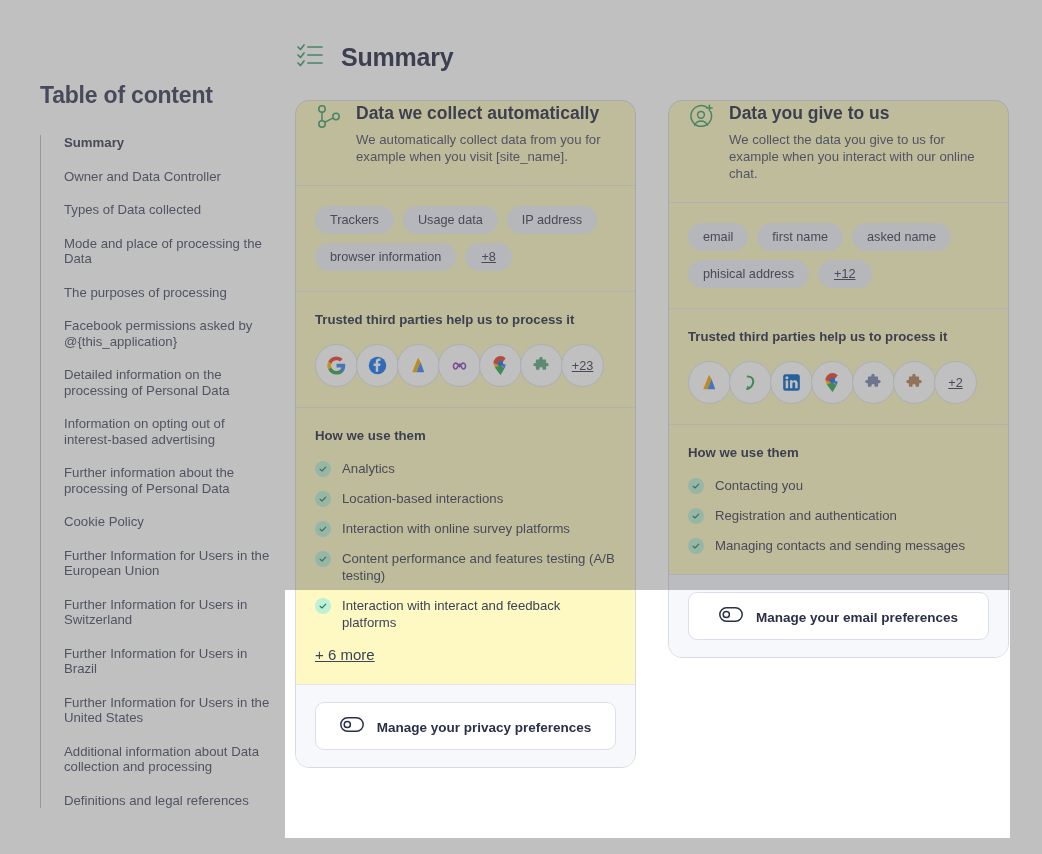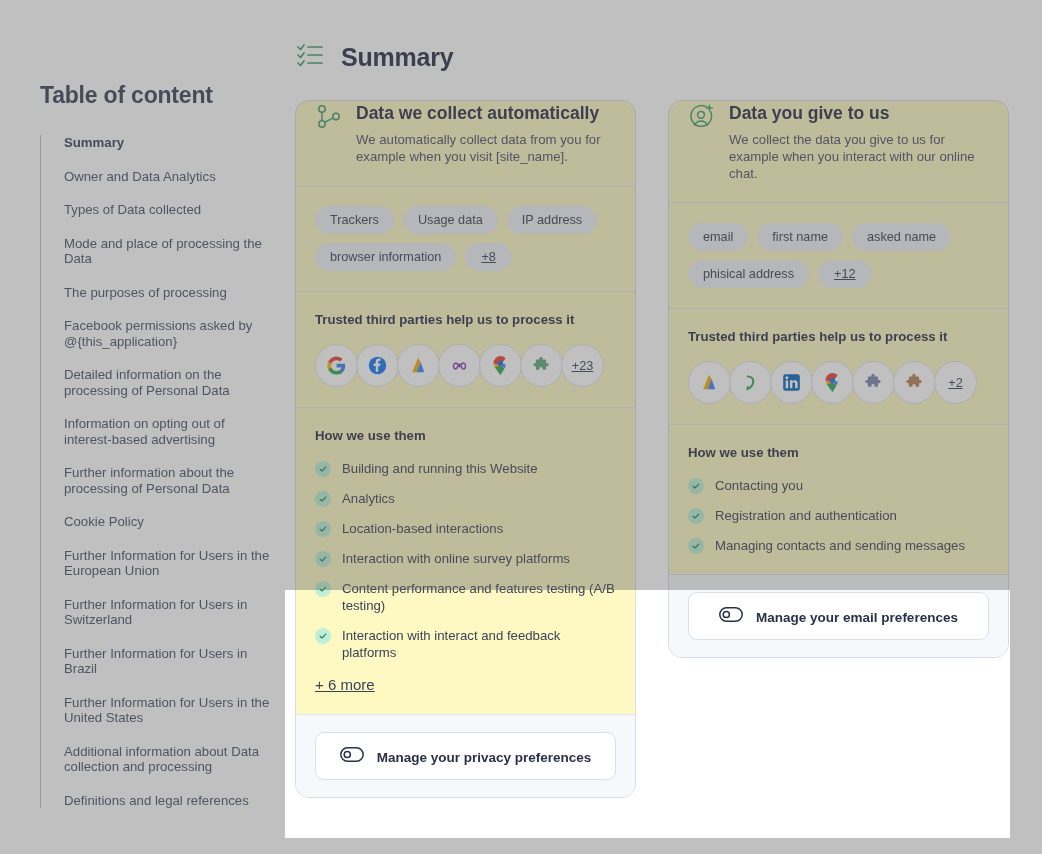--- a/index.html
+++ b/index.html
@@ -189,21 +189,21 @@
 </style>
 </head>
 <body>
 
 <div id="page">
 
   <aside class="sidebar">
     <div class="toc-title">Table of content</div>
     <nav class="toc-list">
       <div class="toc-item active">Summary</div>
-      <div class="toc-item">Owner and Data Analytics</div>
+      <div class="toc-item">Owner and Data Controller</div>
       <div class="toc-item">Types of Data collected</div>
       <div class="toc-item">Mode and place of processing the Data</div>
       <div class="toc-item">The purposes of processing</div>
       <div class="toc-item">Facebook permissions asked by @{this_application}</div>
       <div class="toc-item">Detailed information on the processing of Personal Data</div>
       <div class="toc-item">Information on opting out of interest-based advertising</div>
       <div class="toc-item">Further information about the processing of Personal Data</div>
       <div class="toc-item">Cookie Policy</div>
       <div class="toc-item">Further Information for Users in the European Union</div>
       <div class="toc-item">Further Information for Users in Switzerland</div>
@@ -314,28 +314,20 @@
 
         <div class="card-sec">
           <div class="sec-title">How we use them</div>
           <ul class="uses">
             <li class="use">
               <span class="tick">
                   <svg width="10" height="10" viewBox="0 0 12 12">
                     <polyline points="2.5,6.3 4.8,8.4 9.3,3.8" fill="none" stroke="#2f7f59" stroke-width="1.4" stroke-linecap="round" stroke-linejoin="round"></polyline>
                   </svg>
                 </span>
-              <span>Building and running this Website</span>
-            </li>
-            <li class="use">
-              <span class="tick">
-                  <svg width="10" height="10" viewBox="0 0 12 12">
-                    <polyline points="2.5,6.3 4.8,8.4 9.3,3.8" fill="none" stroke="#2f7f59" stroke-width="1.4" stroke-linecap="round" stroke-linejoin="round"></polyline>
-                  </svg>
-                </span>
               <span>Analytics</span>
             </li>
             <li class="use">
               <span class="tick">
                   <svg width="10" height="10" viewBox="0 0 12 12">
                     <polyline points="2.5,6.3 4.8,8.4 9.3,3.8" fill="none" stroke="#2f7f59" stroke-width="1.4" stroke-linecap="round" stroke-linejoin="round"></polyline>
                   </svg>
                 </span>
               <span>Location-based interactions</span>
             </li>

